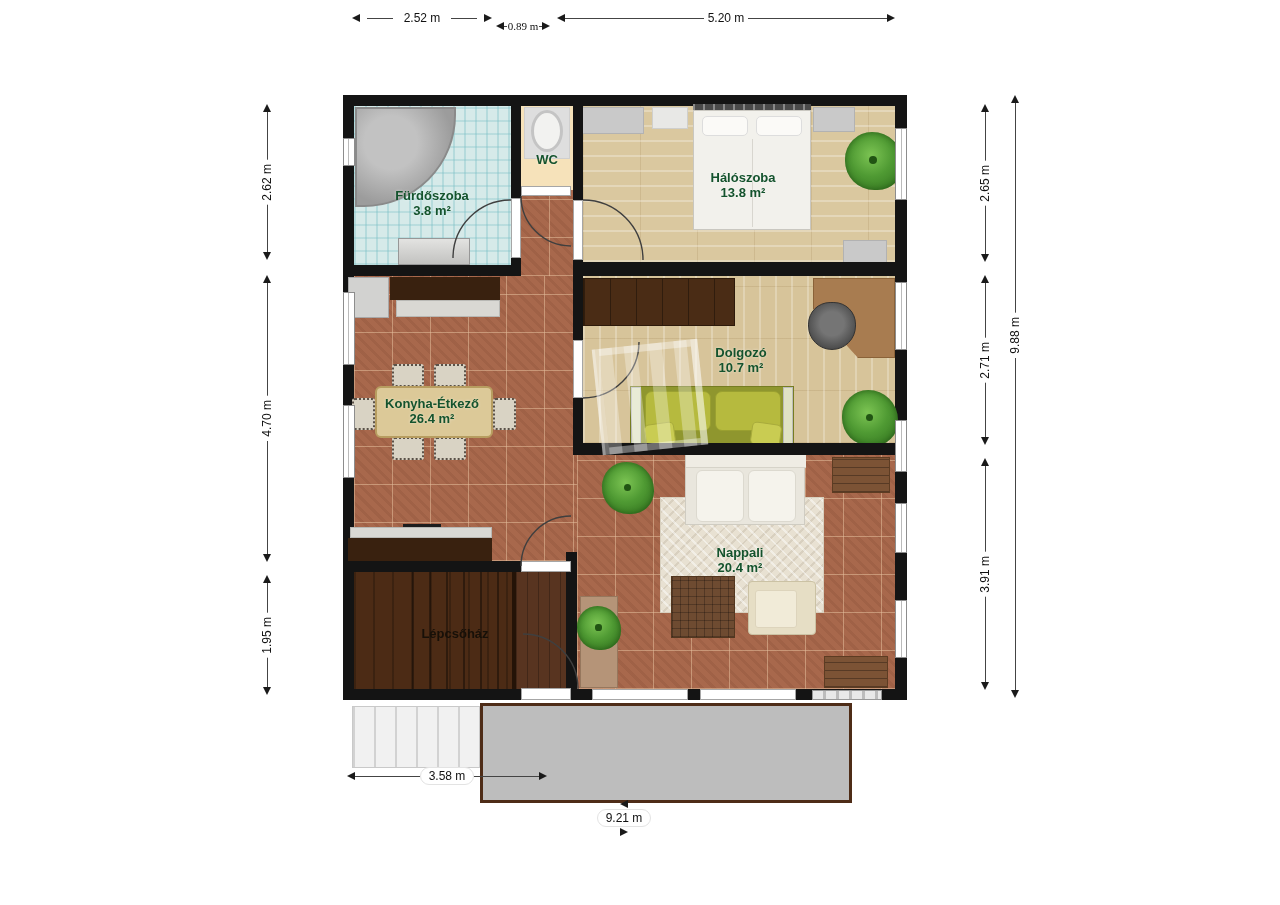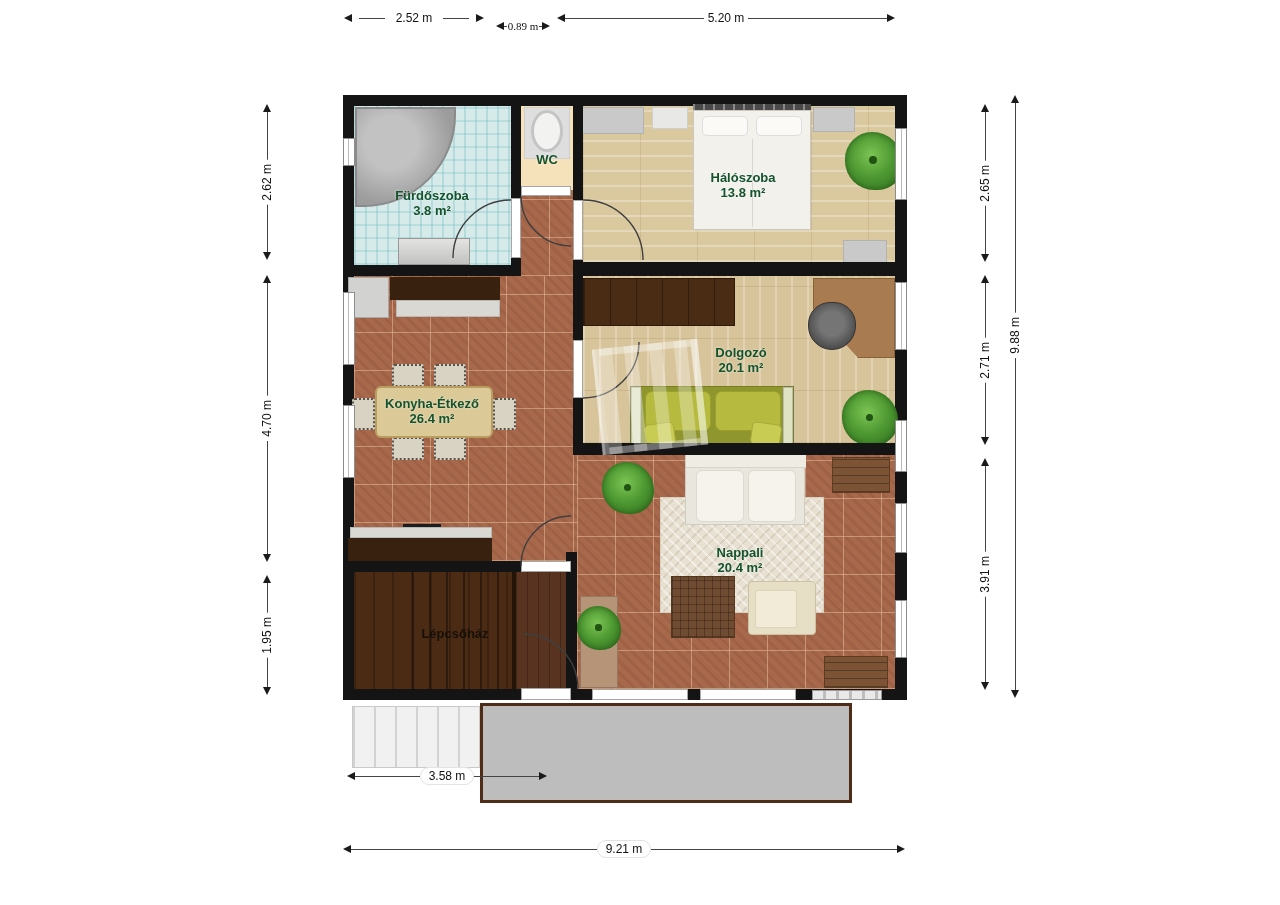--- a/index.html
+++ b/index.html
@@ -240,39 +240,39 @@
   </div>
   <div class="rlabel" style="left:547px;top:152px;">
     <div>WC</div>
   </div>
   <div class="rlabel" style="left:743px;top:170px;">
     <div>Hálószoba</div>
     <div>13.8 m²</div>
   </div>
   <div class="rlabel" style="left:741px;top:345px;">
     <div>Dolgozó</div>
-    <div>20.1 m²</div>
+    <div>10.7 m²</div>
   </div>
   <div class="rlabel" style="left:432px;top:396px;">
     <div>Konyha-Étkező</div>
     <div>26.4 m²</div>
   </div>
   <div class="rlabel" style="left:740px;top:545px;">
     <div>Nappali</div>
     <div>20.4 m²</div>
   </div>
   <div class="rlabel dark" style="left:455px;top:626px;">
     <div>Lépcsőház</div>
   </div>
 
   <div class="wm" style="left:515px;top:340px;width:280px;height:190px;">
     <div class="wm-orn" style="left:82px;top:4px;width:92px;height:92px;"></div>
   </div>
 
-  <div class="dimh" style="left:344px;top:11px;width:140px;gap:7px;">
+  <div class="dimh" style="left:352px;top:11px;width:140px;gap:7px;">
     <span class="ah l"></span>
       <span class="ln"></span>
     <span class="lb">2.52 m</span>
     <span class="ln"></span>
       <span class="ah r"></span>
   </div>
   <div class="dimh narrow" style="left:496px;top:19px;width:54px;font-family:Liberation Serif, serif;">
     <span class="ah l"></span>
       <span class="ln"></span>
     <span class="lb">0.89 m</span>
@@ -338,21 +338,21 @@
       <span class="ah d"></span>
   </div>
 
   <div class="dimh pill" style="left:347px;top:769px;width:200px;">
     <span class="ah l"></span>
       <span class="ln"></span>
     <span class="lb">3.58 m</span>
     <span class="ln"></span>
       <span class="ah r"></span>
   </div>
-  <div class="dimh pill" style="left:343px;top:842px;width:562px;">
+  <div class="dimh pill" style="left:343px;top:800px;width:562px;flex-direction:column;">
     <span class="ah l"></span>
       <span class="ln"></span>
     <span class="lb">9.21 m</span>
     <span class="ln"></span>
       <span class="ah r"></span>
   </div>
 
 </div>
 
 </body></html>

